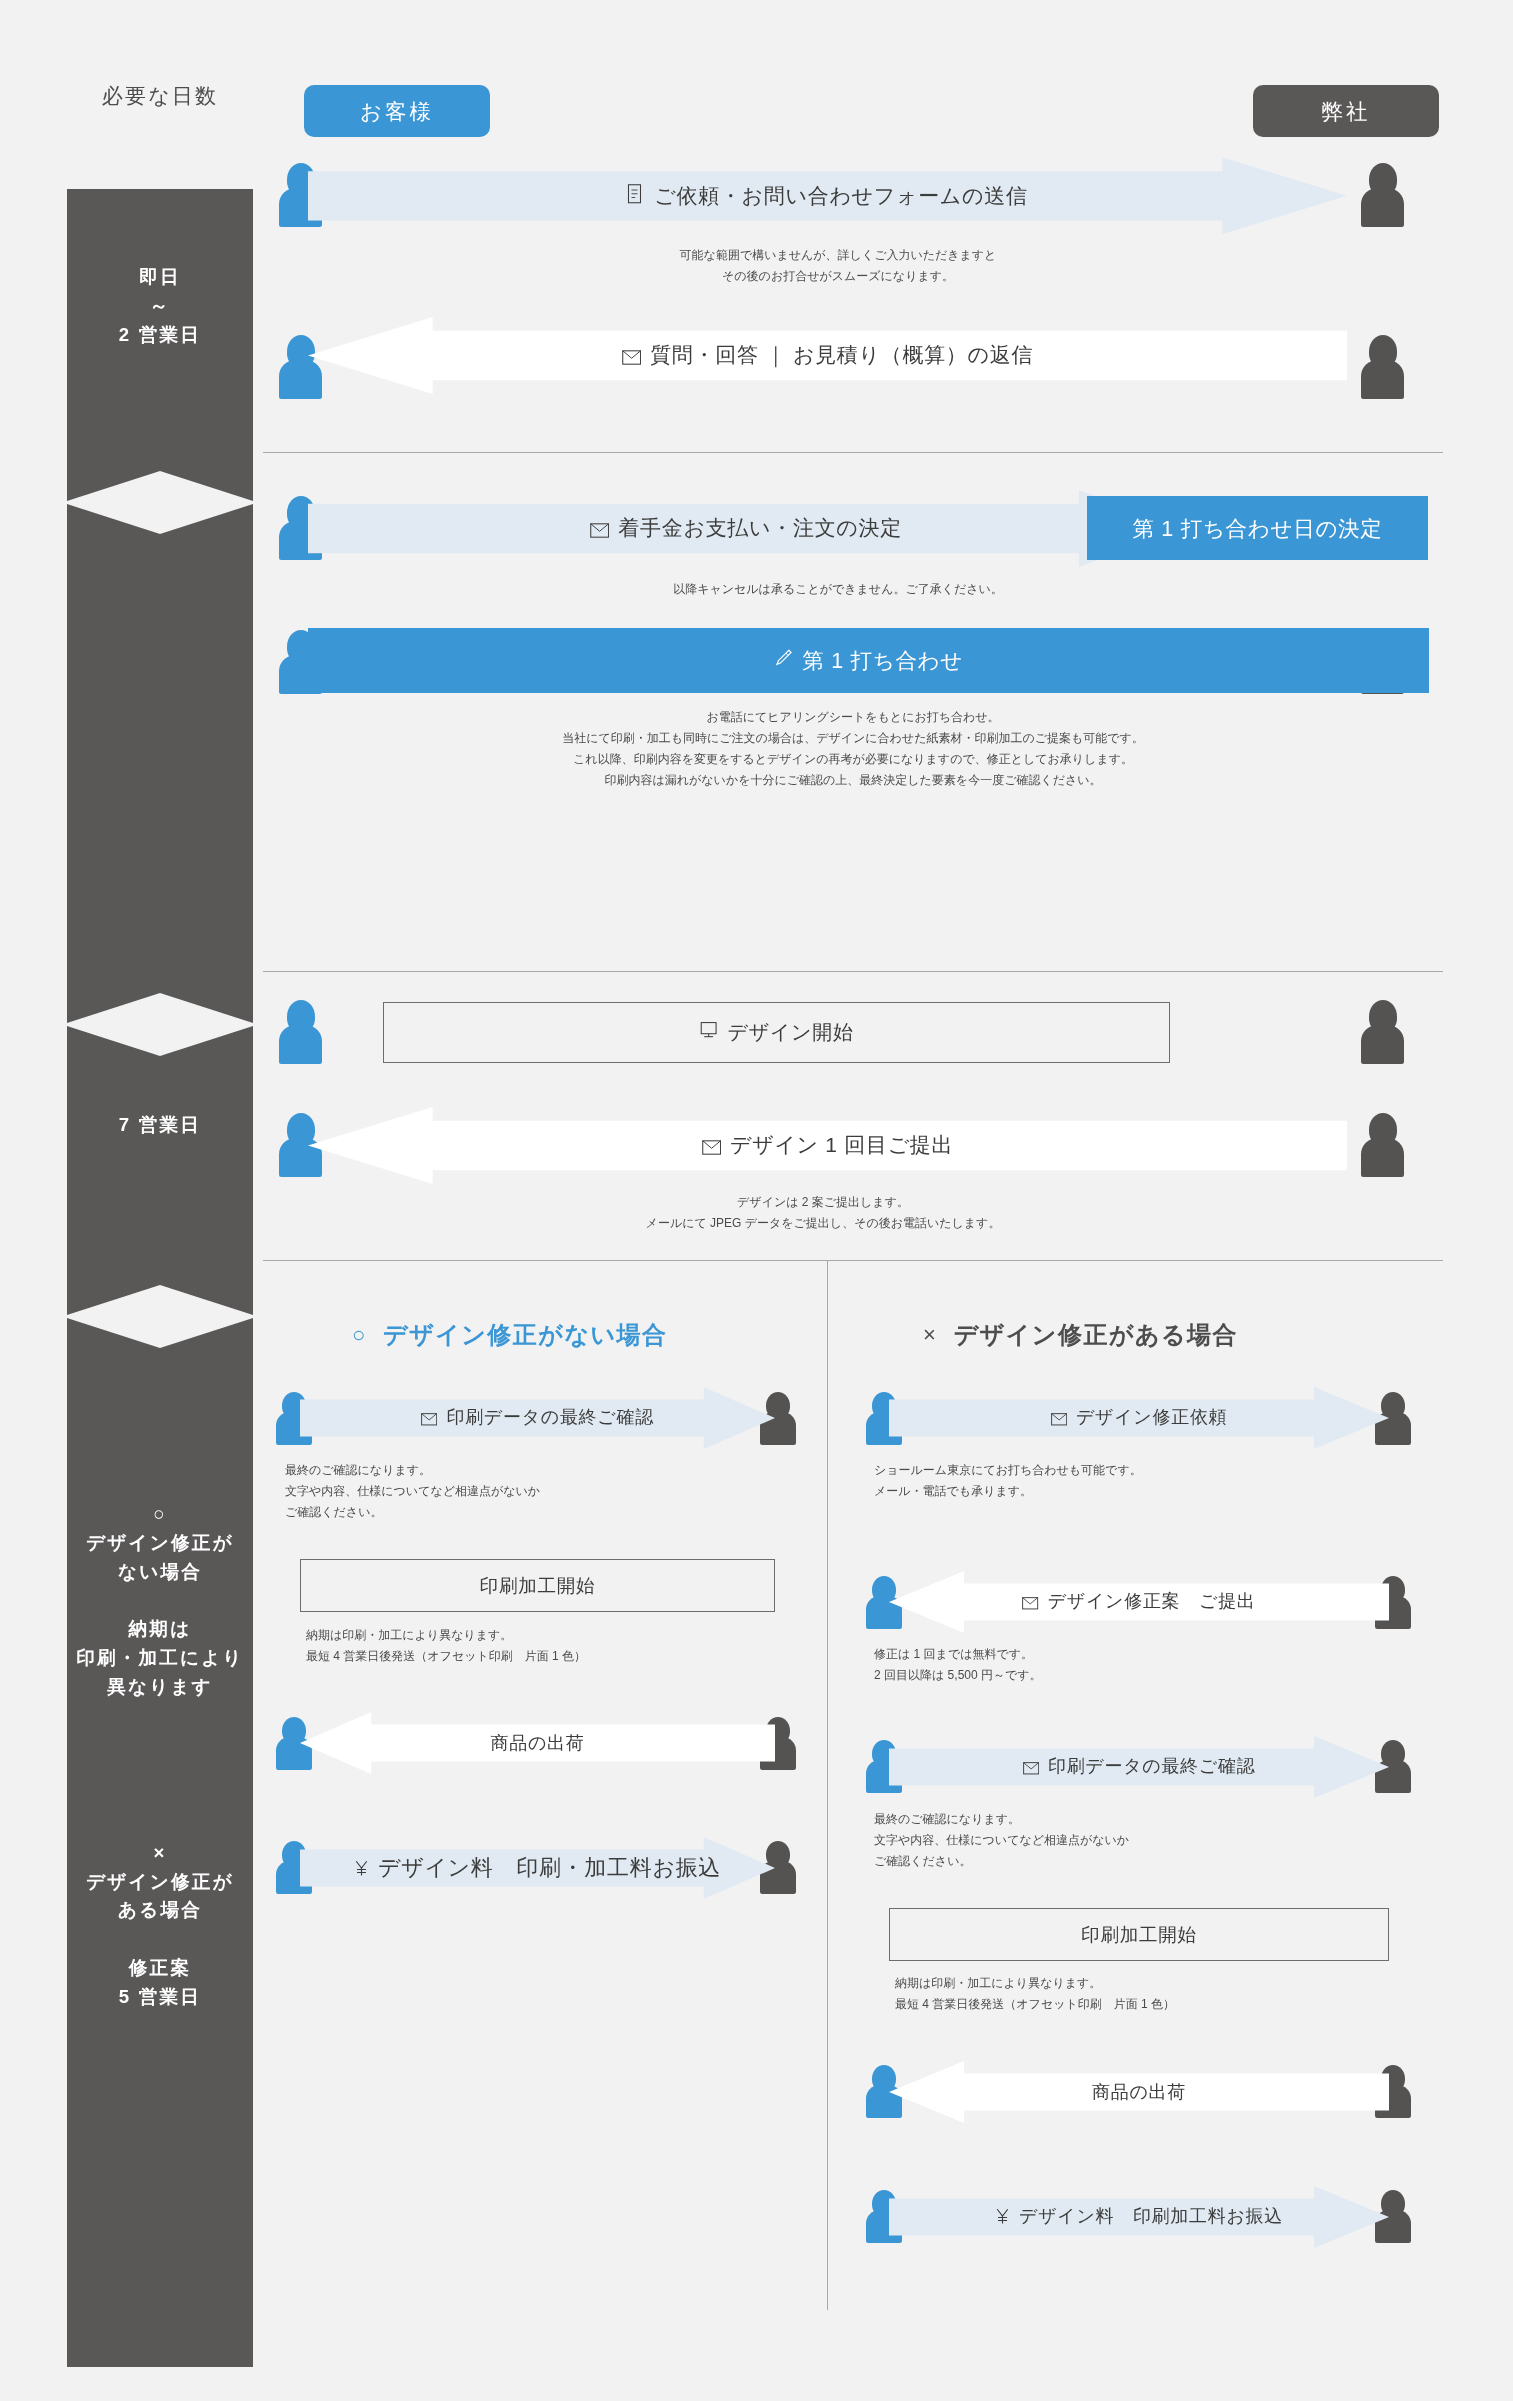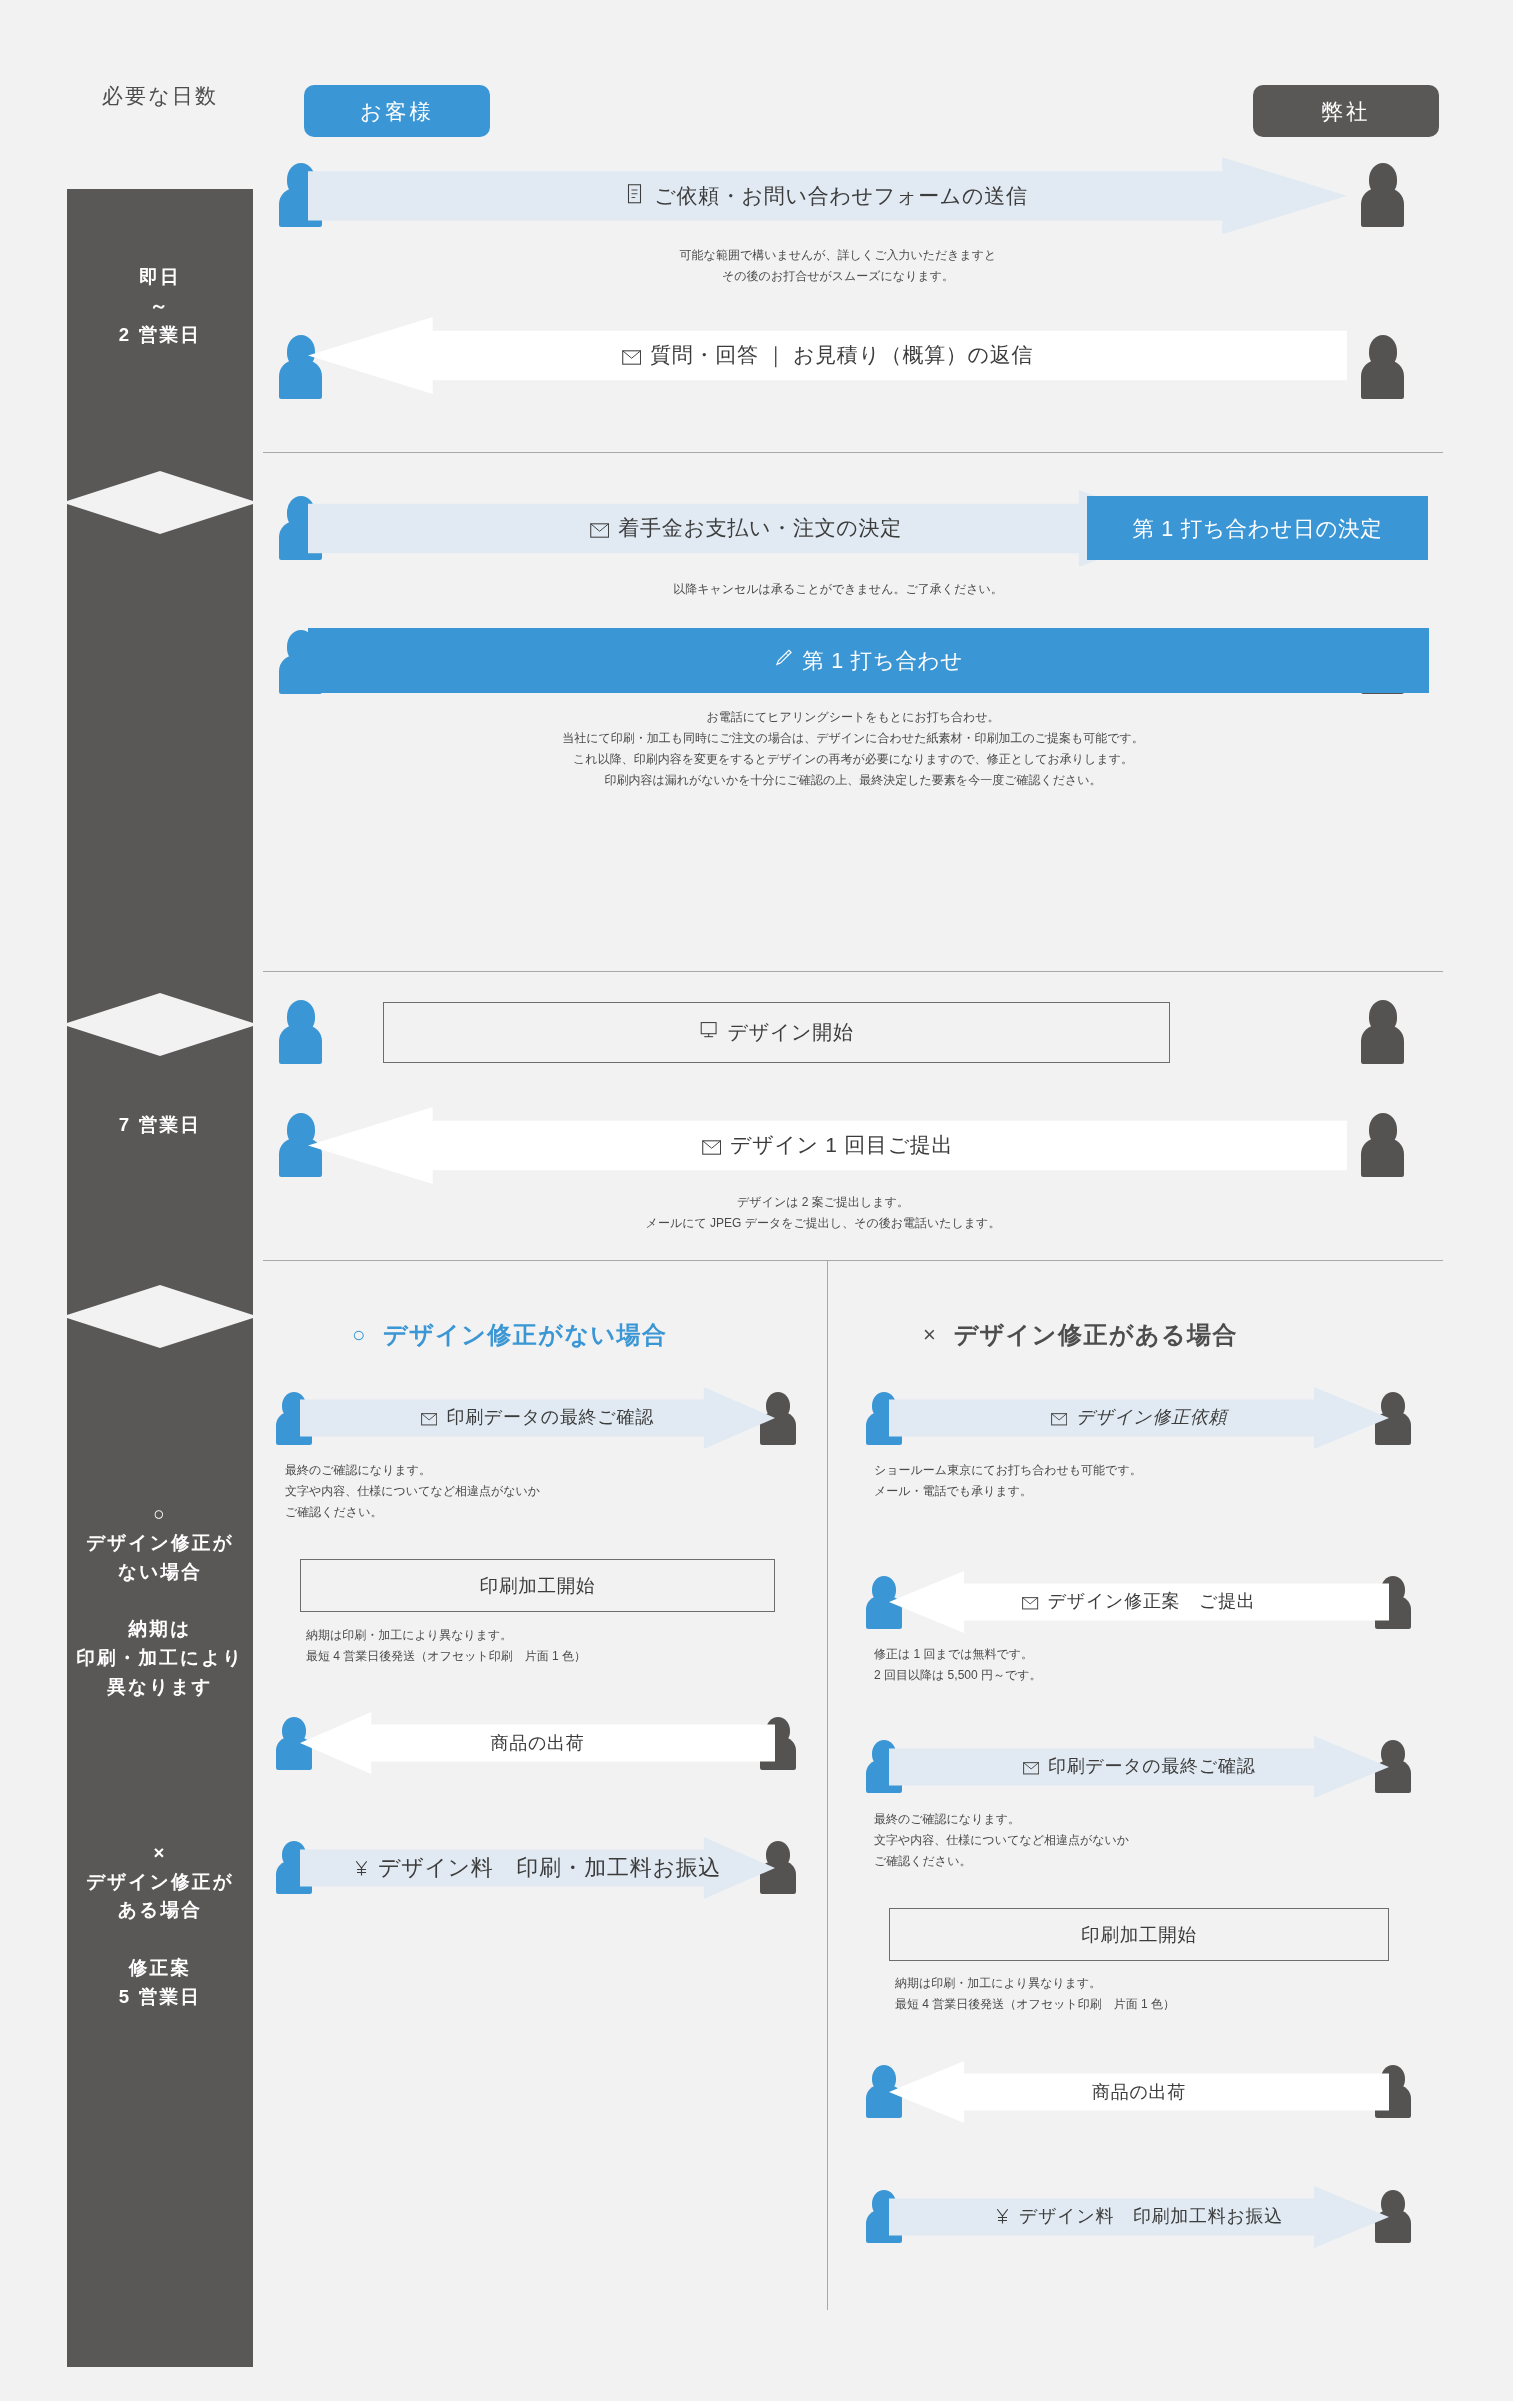--- a/index.html
+++ b/index.html
@@ -355,21 +355,21 @@
       </div>
 
       <div class="person blue" style="left:603px; top:131px; width:36px; height:53px;">
         <div class="head" style="width:24px;height:27px;"></div>
           <div class="body" style="width:36px;height:33px;border-radius:13.4px 13.4px 2.2px 2.2px;"></div>
       </div>
       <div class="person dark" style="left:1112px; top:131px; width:36px; height:53px;">
         <div class="head" style="width:24px;height:27px;"></div>
           <div class="body" style="width:36px;height:33px;border-radius:13.4px 13.4px 2.2px 2.2px;"></div>
       </div>
-      <div class="arrow ar-right-sm" style="left:626px; top:126px; width:500px; height:62px;font-style:italic;">
+      <div class="arrow ar-right-sm" style="left:626px; top:126px; width:500px; height:62px;">
         <div class="lbl" style="font-size:18px;">
           <span class="icn">
             <svg width="16.3" height="12.6" viewBox="0 0 26 20">
                 <rect x="1" y="1" width="24" height="18" fill="none" stroke="#3c3c3c" stroke-width="1.5"></rect>
                 <path d="M1 1 L13 11 L25 1" fill="none" stroke="#3c3c3c" stroke-width="1.4"></path>
               </svg>
           </span><span>デザイン修正依頼</span>
         </div>
       </div>
       <div class="cap left" style="left:611px; top:199px; width:519px;">ショールーム東京にてお打ち合わせも可能です。

